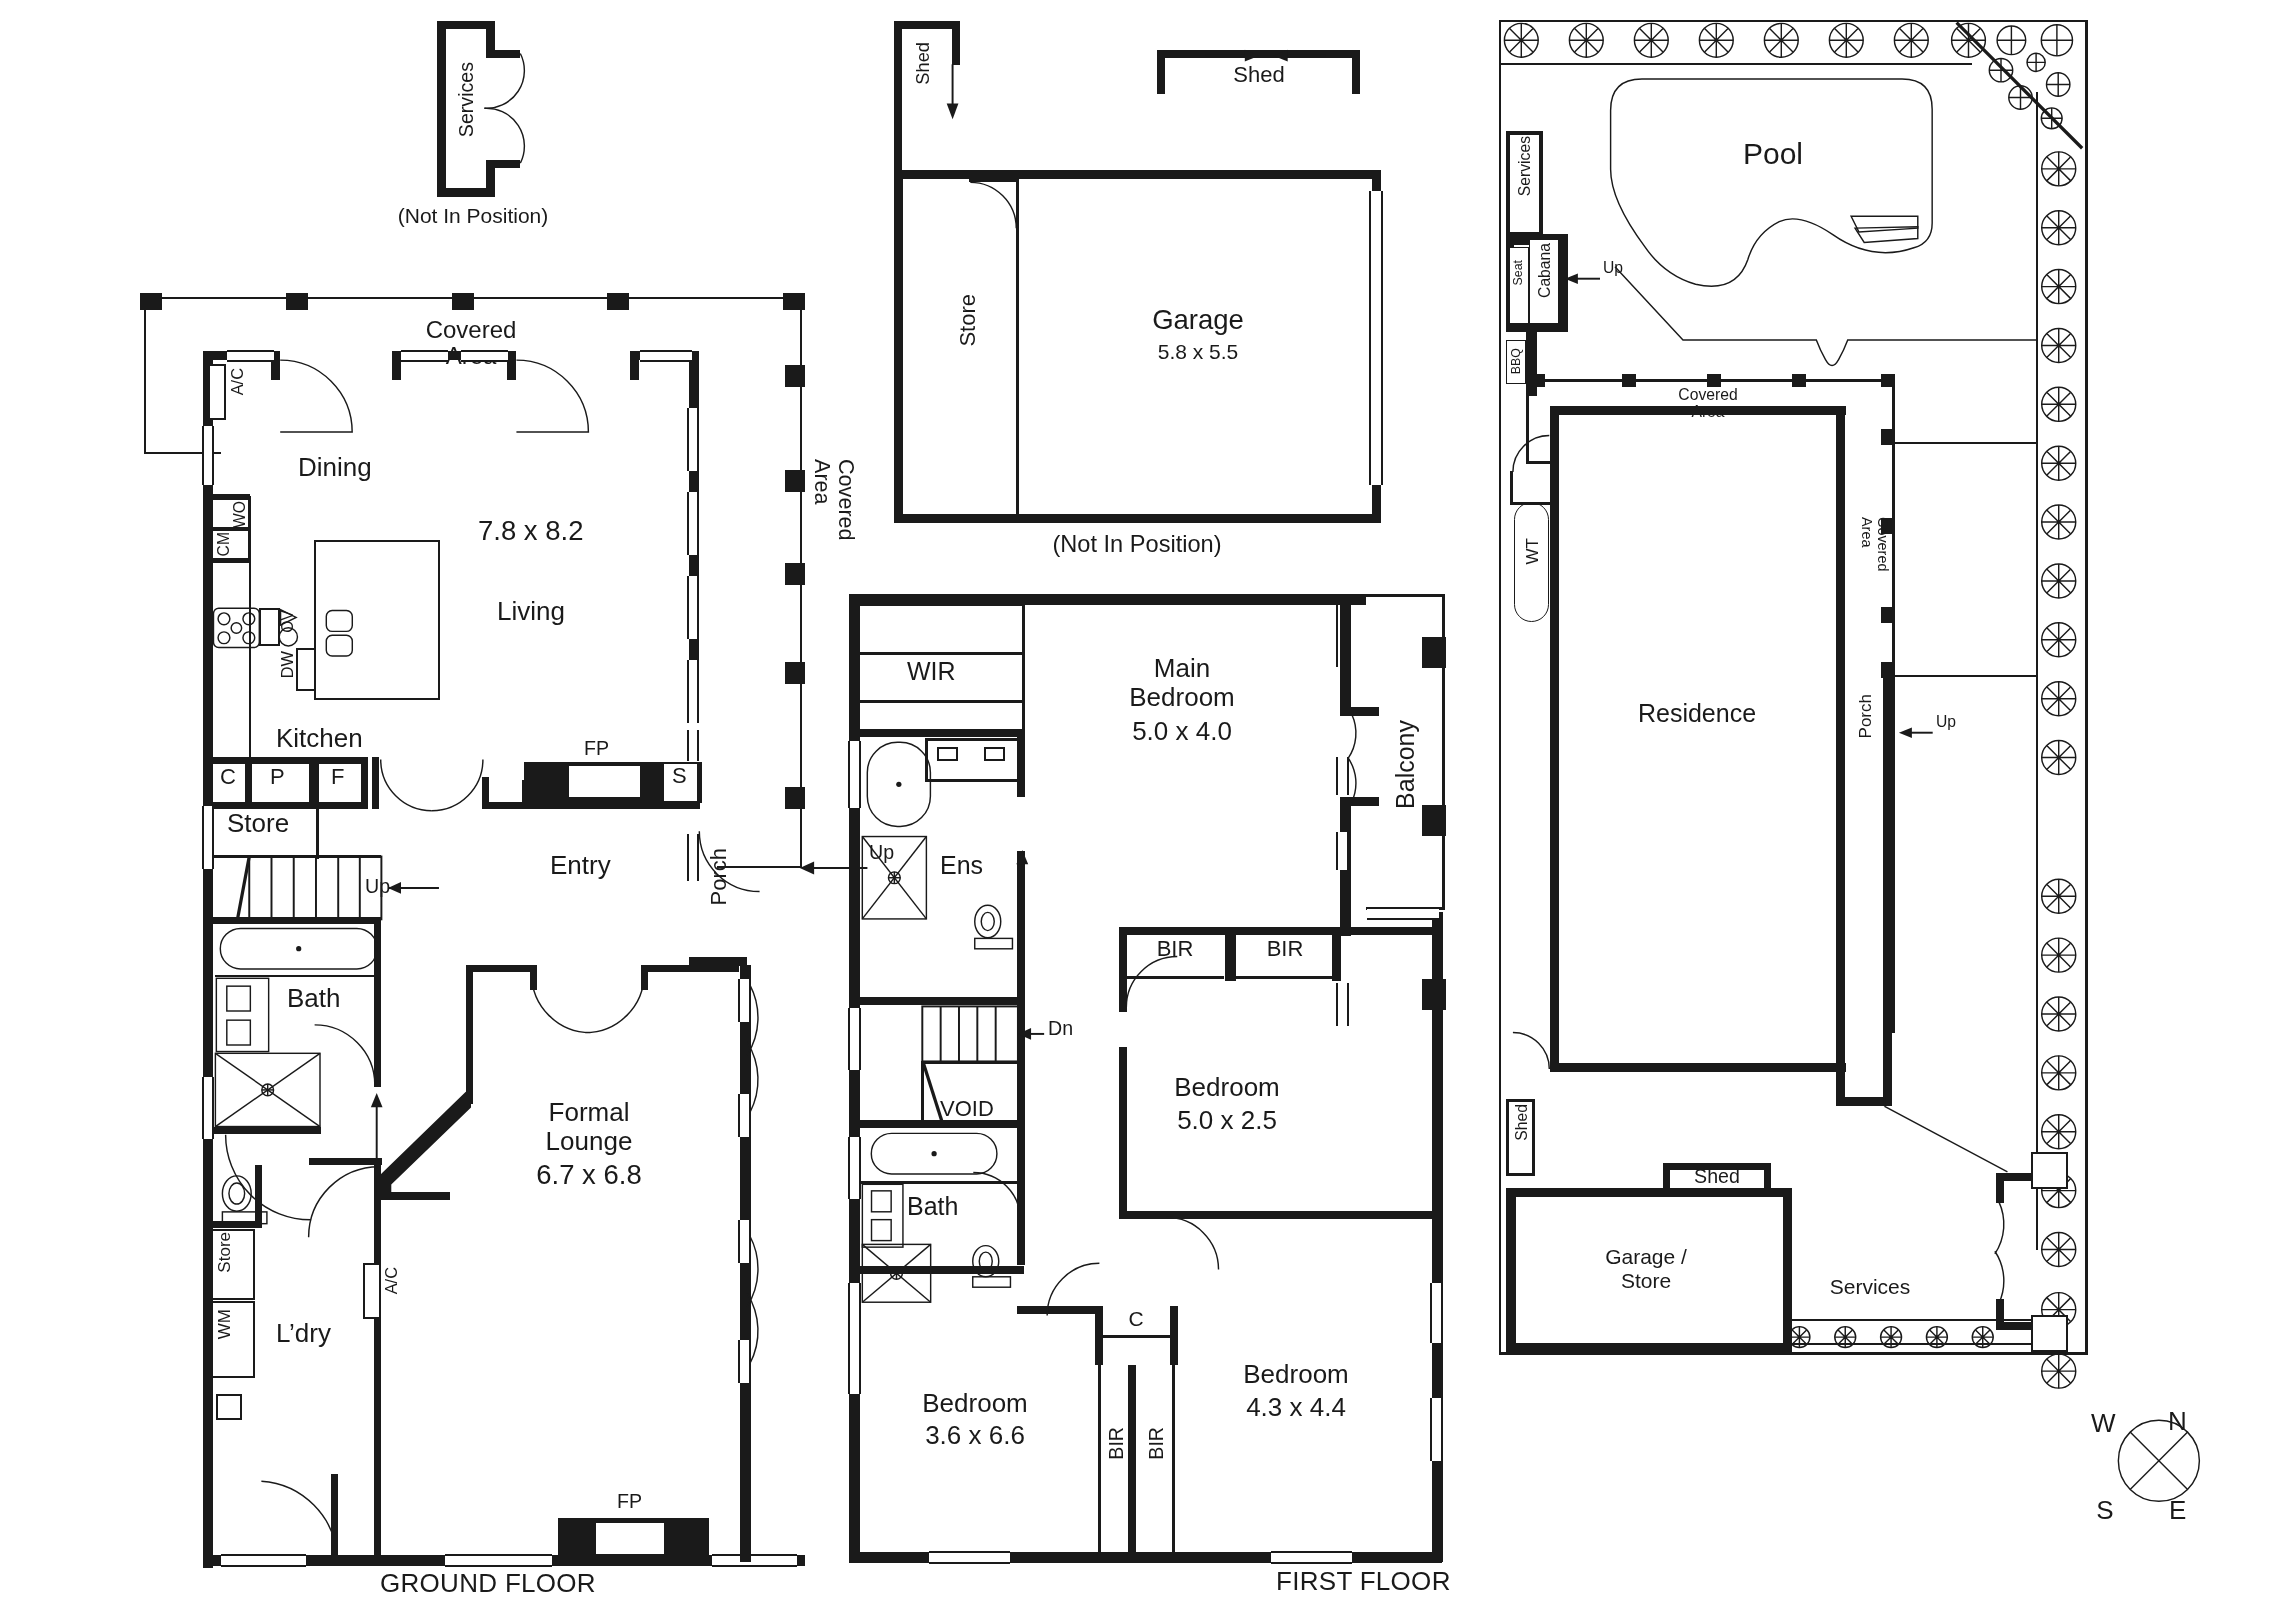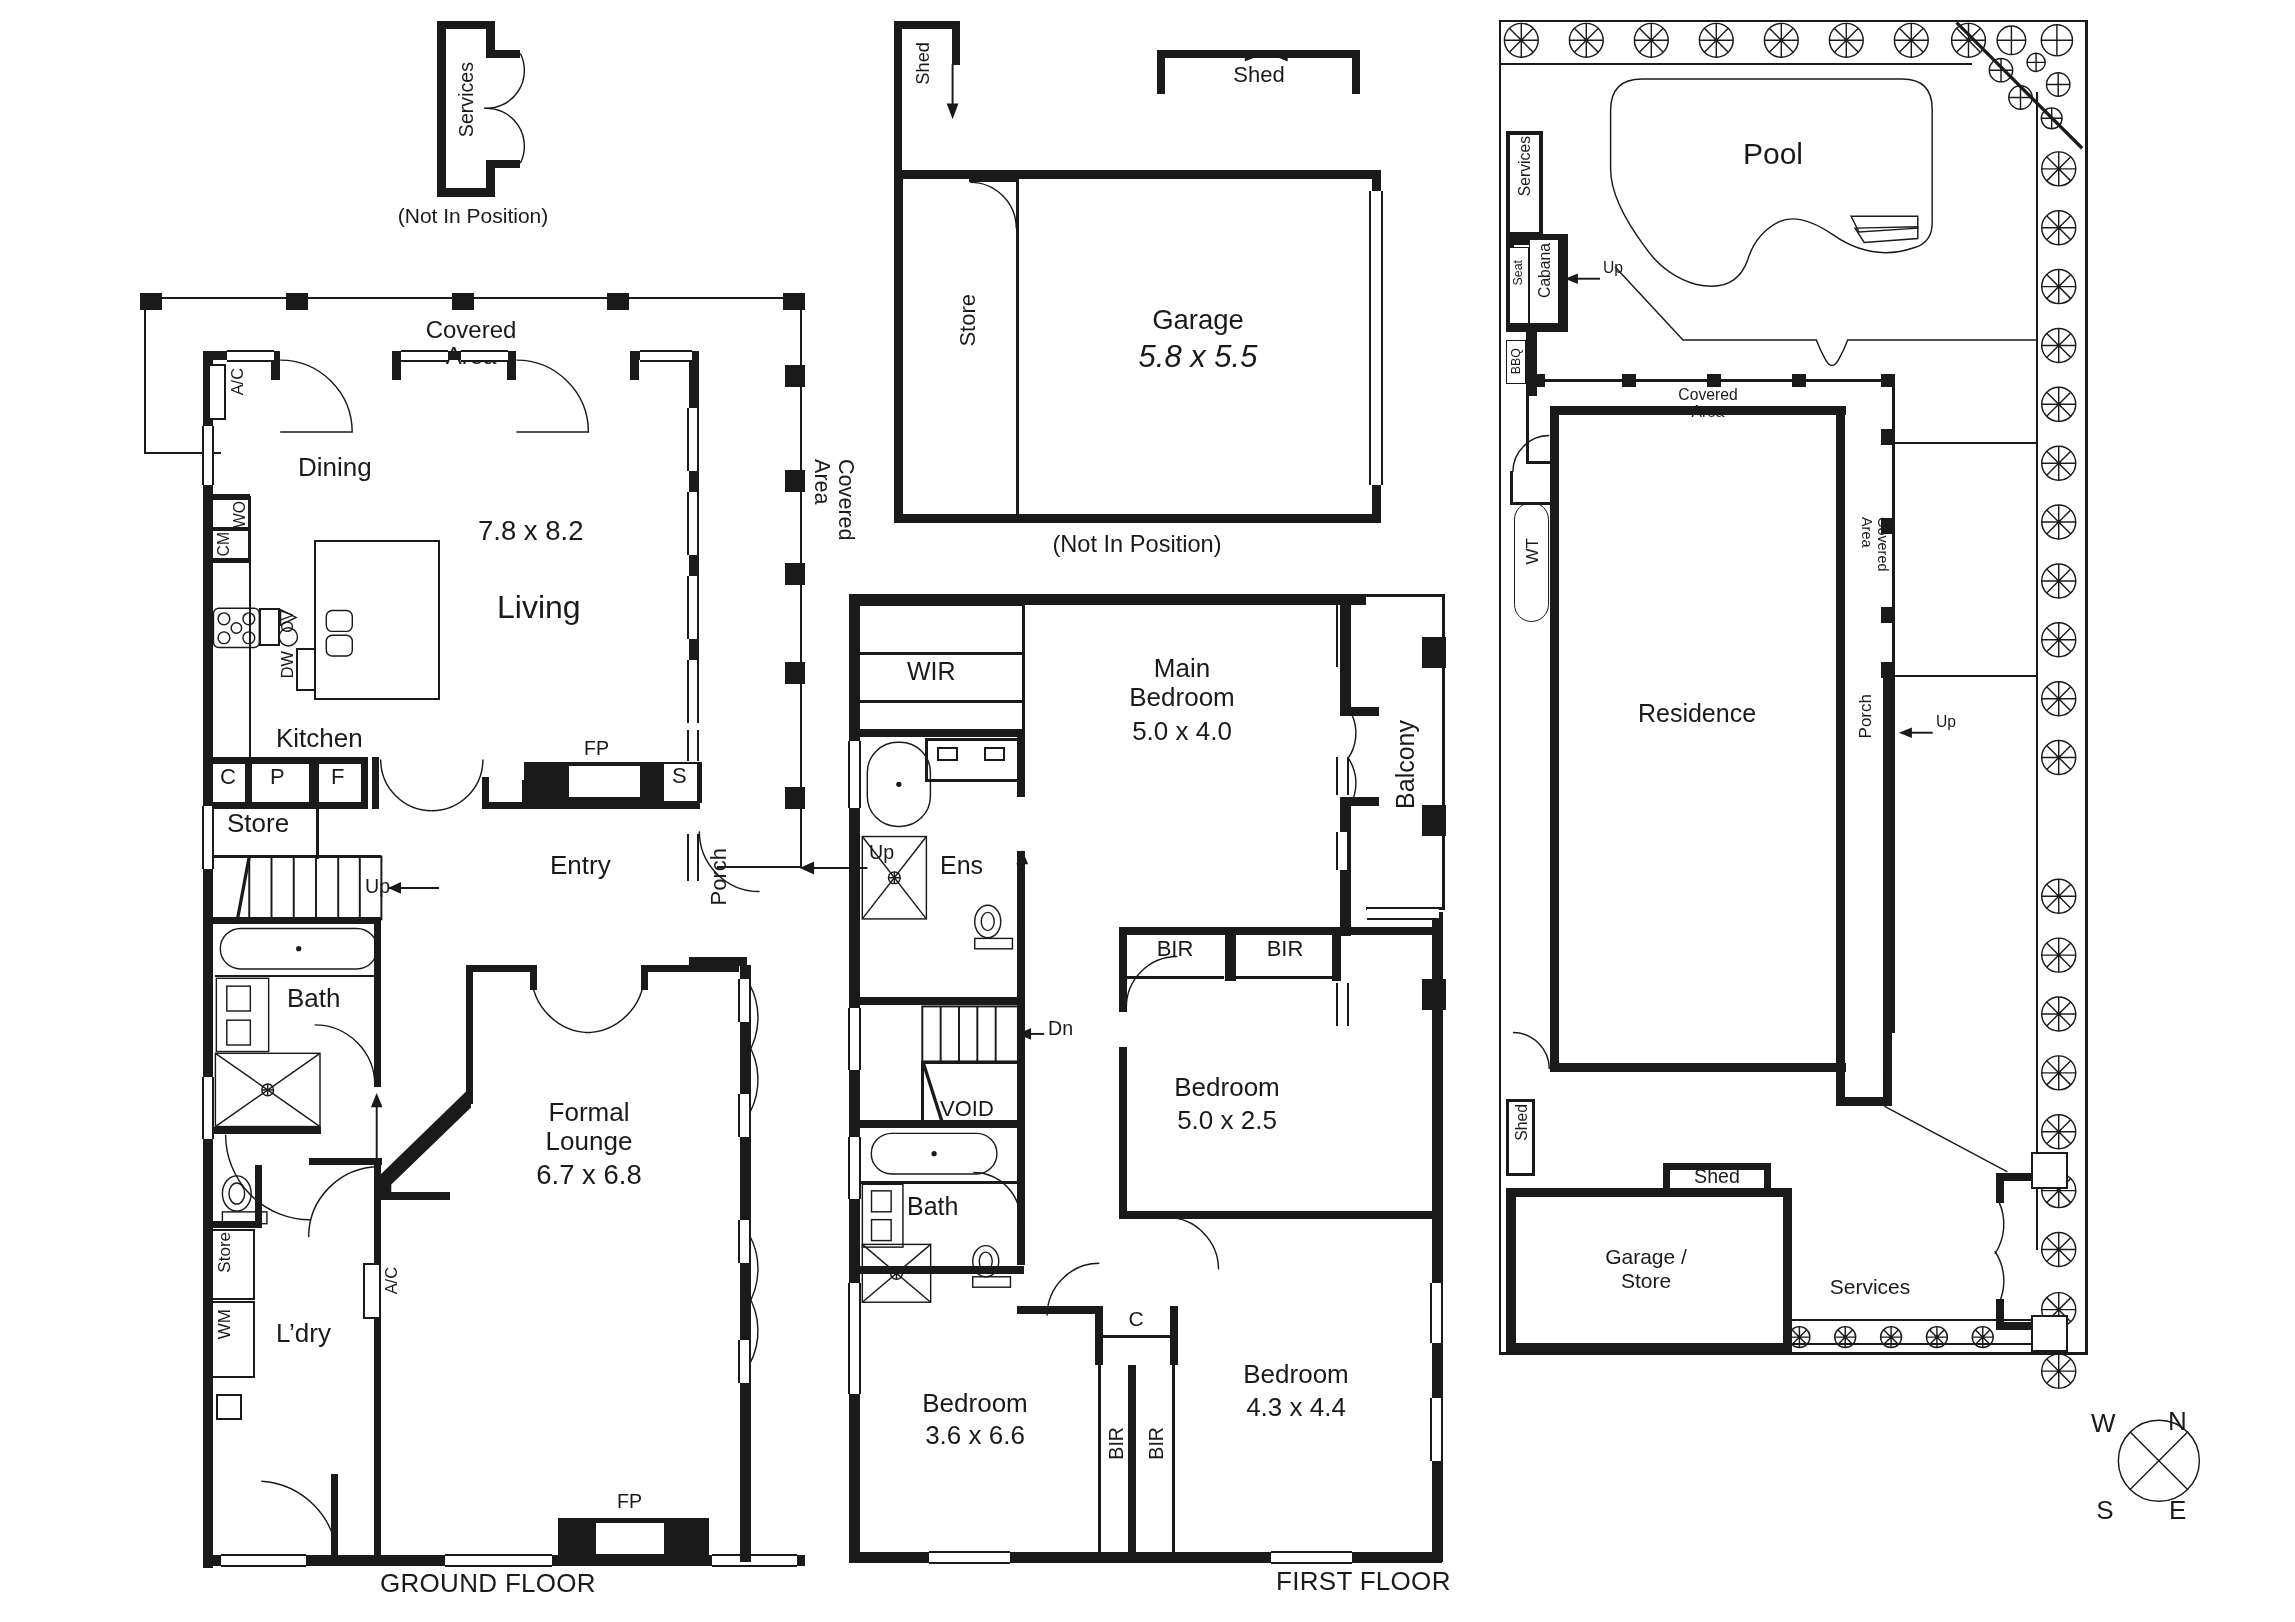--- a/index.html
+++ b/index.html
@@ -90,21 +90,21 @@
     <path class="sth" d="M589,110 A 110 110 0 0 1 699,220 L589,220"></path>
   </svg>
 
   <div class="box" style="left:77px;top:76px;width:18.3px;height:56px;"></div>
   <div class="lbl vrt" style="left:97px;top:80px;font-size:16.4px;">A/C</div>
 
   <div class="winv" style="left:71px;top:138px;width:11.8px;height:59px;"></div>
 
   <div class="lbl" style="left:167px;top:165px;font-size:26px;">Dining</div>
   <div class="lbl" style="left:347px;top:228px;font-size:27.5px;">7.8 x 8.2</div>
-  <div class="lbl" style="left:366px;top:302px;font-size:32px;">Living</div>
+  <div class="lbl" style="left:366px;top:309px;font-size:26px;">Living</div>
 
   <div class="box" style="left:80px;top:210px;width:39px;height:31px;"></div>
   <div class="lbl vrt" style="left:100px;top:213px;font-size:15.7px;">WO</div>
   <div class="box" style="left:80px;top:241px;width:39px;height:31px;"></div>
   <div class="lbl vrt" style="left:84px;top:244px;font-size:15.7px;">CM</div>
   <div class="w" style="left:80px;top:206px;width:39px;height:5.2px;"></div>
   <div class="w" style="left:80px;top:270px;width:39px;height:5.2px;"></div>
 
   <div class="ln" style="left:118px;top:208px;width:2px;height:264px;"></div>
 
@@ -328,21 +328,21 @@
 
   <div class="ln" style="left:139px;top:166px;width:2.6px;height:335px;"></div>
   <div class="ln" style="left:92px;top:166px;width:50px;height:2.6px;"></div>
   <svg width="105" height="92" style="left:92px;top:168px;" viewBox="0 0 160 140">
     <path class="sth" d="M2,2 A 70 70 0 0 1 72,72"></path>
   </svg>
   <div class="lbl vrt" style="left:79px;top:281px;font-size:22px;">Store</div>
 
   <div class="winv" style="left:492px;top:178px;width:14.4px;height:294px;"></div>
   <div class="lbl ctr" style="left:321px;top:292px;font-size:27.5px;">Garage</div>
-  <div class="lbl ctr" style="left:321px;top:327px;font-size:31px;font-style:italic;">5.8 x 5.5</div>
+  <div class="lbl ctr" style="left:321px;top:327px;font-size:21px;">5.8 x 5.5</div>
   <div class="lbl ctr" style="left:260px;top:518px;font-size:23.6px;">(Not In Position)</div>
 </div>
 
 <div class="plan" style="left:844px;top:589px;width:602px;height:995px;">
 
   <div class="w" style="left:5.2px;top:5.2px;width:517px;height:10.5px;"></div>
   <div class="w" style="left:5.2px;top:5.2px;width:10.5px;height:968px;"></div>
   <div class="w" style="left:5.2px;top:963px;width:593px;height:10.5px;"></div>
   <div class="w" style="left:588px;top:323px;width:10.5px;height:650px;"></div>
 

